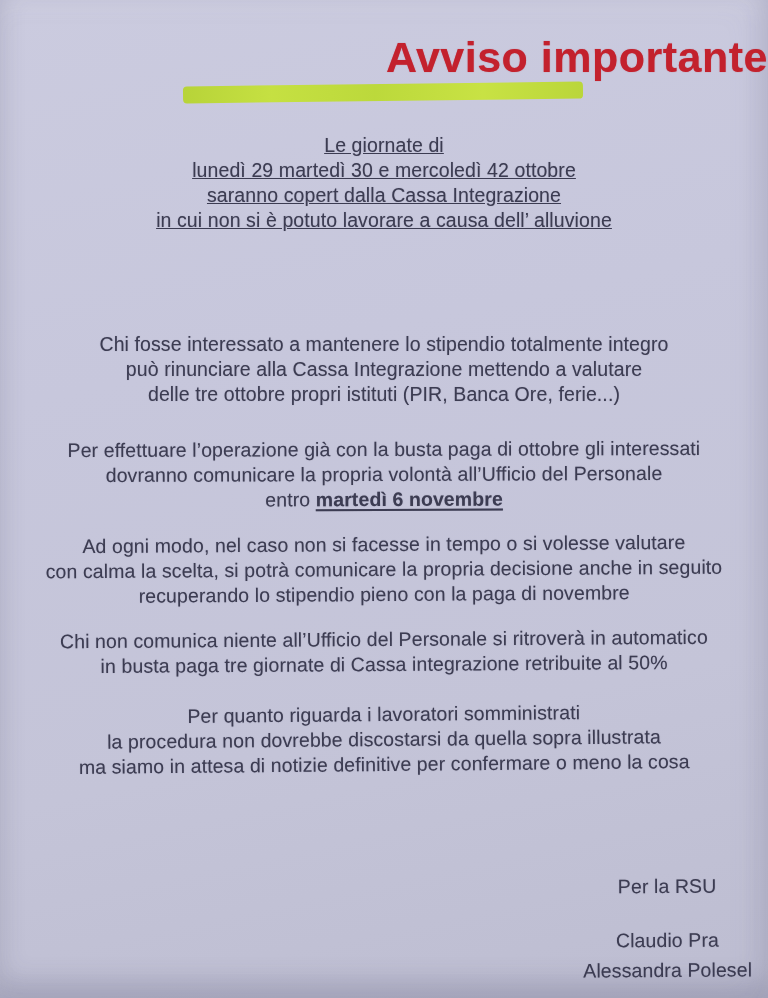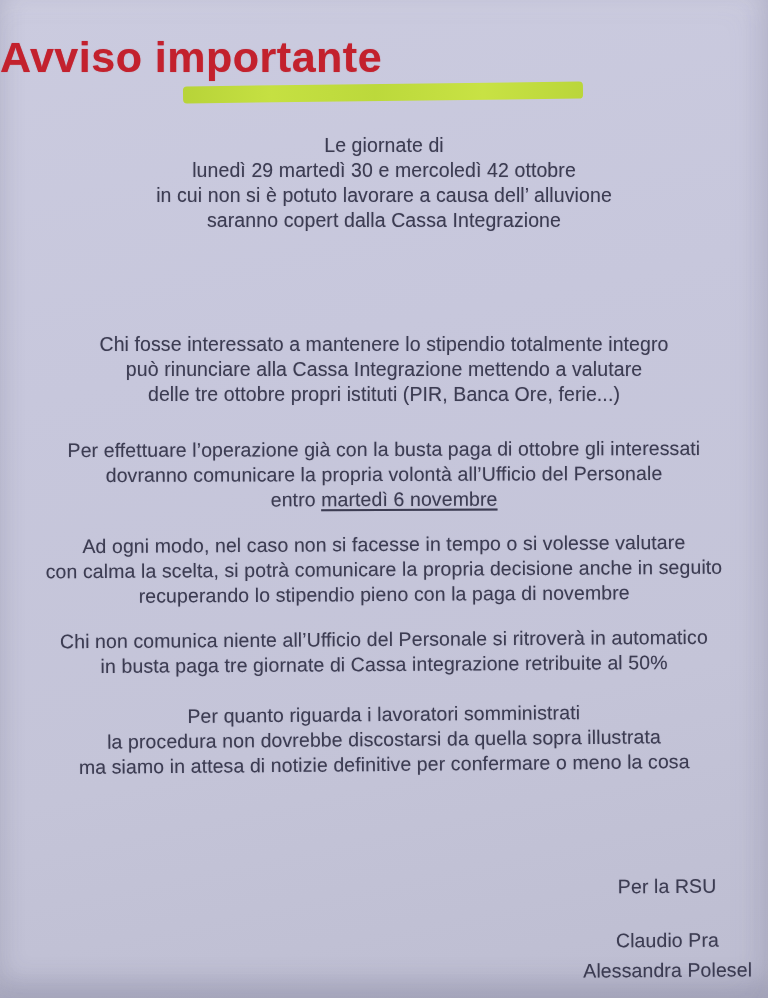--- a/index.html
+++ b/index.html
@@ -26,21 +26,21 @@
     box-shadow:
       inset 0 -16px 26px rgba(62, 62, 92, 0.20),
       inset 0 10px 22px rgba(255, 255, 255, 0.10),
       inset -14px 0 30px rgba(120, 120, 150, 0.08);
   }
   .notice-title {
     position: absolute;
     top: 33px;
     left: 0;
     width: 100%;
-    text-align: left;
+    text-align: right;
     font-size: 43px;
     font-weight: 700;
     letter-spacing: 0.5px;
     color: #c3212d;
     text-shadow: 0 0 1px rgba(180, 30, 45, 0.55);
     z-index: 2;
   }
   .title-highlight {
     position: absolute;
     top: 84px;
@@ -57,31 +57,32 @@
   .para {
     position: absolute;
     left: 0;
     width: 100%;
     text-align: center;
     font-size: 19.5px;
     line-height: 25px;
     letter-spacing: 0.1px;
     text-shadow: 0 0 1px rgba(60, 60, 82, 0.35);
   }
-  .p1 { top: 133px; }
+  .p1 { top: 133px; text-decoration: underline; }
   .p2 { top: 253px; }
   .p3 { top: 332px; }
   .p4 { top: 437px; transform: rotate(-0.2deg); }
   .p5 { top: 532px; transform: rotate(-0.4deg); }
   .p6 { top: 627px; transform: rotate(-0.4deg); }
   .p7 { top: 702px; transform: rotate(-0.55deg); }
   .deadline-underline {
     text-decoration: underline;
     text-decoration-thickness: 2px;
     text-underline-offset: 3px;
+    font-weight: bold;
   }
   .signature {
     position: absolute;
     top: 874px;
     right: 16px;
     text-align: center;
     font-size: 19.5px;
     line-height: 25px;
     letter-spacing: 0.1px;
     text-shadow: 0 0 1px rgba(60, 60, 82, 0.35);
@@ -94,22 +95,22 @@
 <body>
 
 <div class="photo">
 
   <div class="notice-title">Avviso importante</div>
   <div class="title-highlight"></div>
 
   <div class="para p1">
     <div>Le giornate di</div>
     <div>lunedì 29 martedì 30 e mercoledì 42 ottobre</div>
+    <div>saranno copert dalla Cassa Integrazione</div>
     <div>in cui non si è potuto lavorare a causa dell’ alluvione</div>
-    <div>saranno copert dalla Cassa Integrazione</div>
   </div>
 
 
   <div class="para p3">
     <div>Chi fosse interessato a mantenere lo stipendio totalmente integro</div>
     <div>può rinunciare alla Cassa Integrazione mettendo a valutare</div>
     <div>delle tre ottobre propri istituti (PIR, Banca Ore, ferie...)</div>
   </div>
 
   <div class="para p4">

